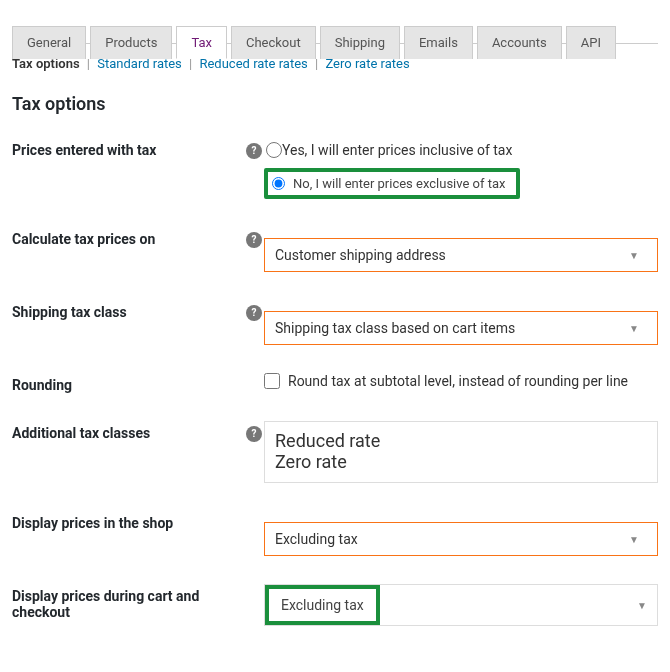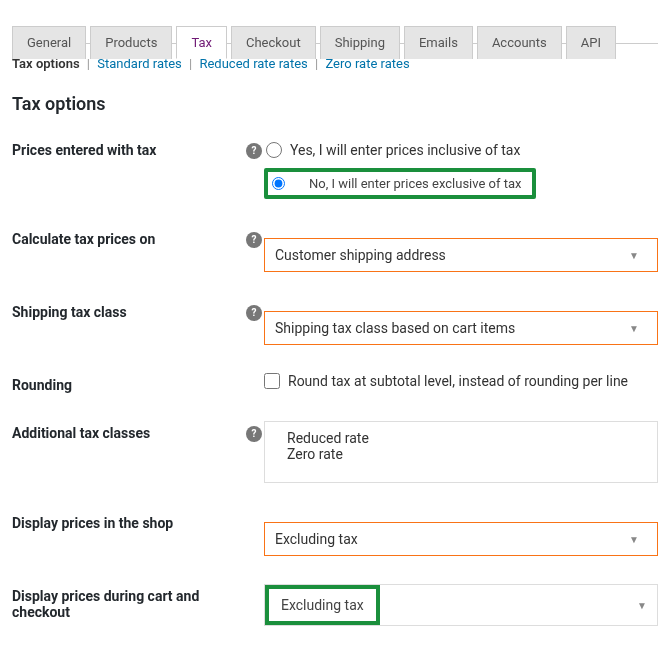--- a/index.html
+++ b/index.html
@@ -92,35 +92,34 @@
     justify-content: center;
     line-height: 1;
   }
   .control {
     flex: 1;
     min-width: 0;
   }
   .radio-opt {
     display: flex;
     align-items: center;
-    gap: 8px;
     padding: 4px 0 6px 2px;
     margin-bottom: 4px;
     color: #333;
     font-size: 14px;
   }
   .radio-opt input[type=radio] {
     width: 16px;
     height: 16px;
   }
   .highlight-green {
     border: 4px solid #1a8f3c;
     display: inline-flex;
     align-items: center;
-    gap: 24px;
+    gap: 8px;
     padding: 4px 10px 4px 4px;
     border-radius: 2px;
   }
   .select {
     width: 100%;
     max-width: 400px;
     border: 1px solid #f97316;
     background: #fff;
     padding: 8px 18px 8px 10px;
     font-size: 14px;
@@ -148,22 +147,22 @@
   }
   .checkbox-row input[type=checkbox] {
     width: 16px;
     height: 16px;
   }
   .textarea {
     width: 100%;
     max-width: 400px;
     border: 1px solid #ddd;
     background: #fff;
-    padding: 8px 22px;
-    font-size: 14px;
+    padding: 8px 10px;
+    font-size: 18px;
     color: #333;
     min-height: 62px;
     white-space: pre-line;
   }
   .green-wrap {
     display: inline-block;
     border: 4px solid #1a8f3c;
     padding: 2px;
   }
   .select-with-green {

